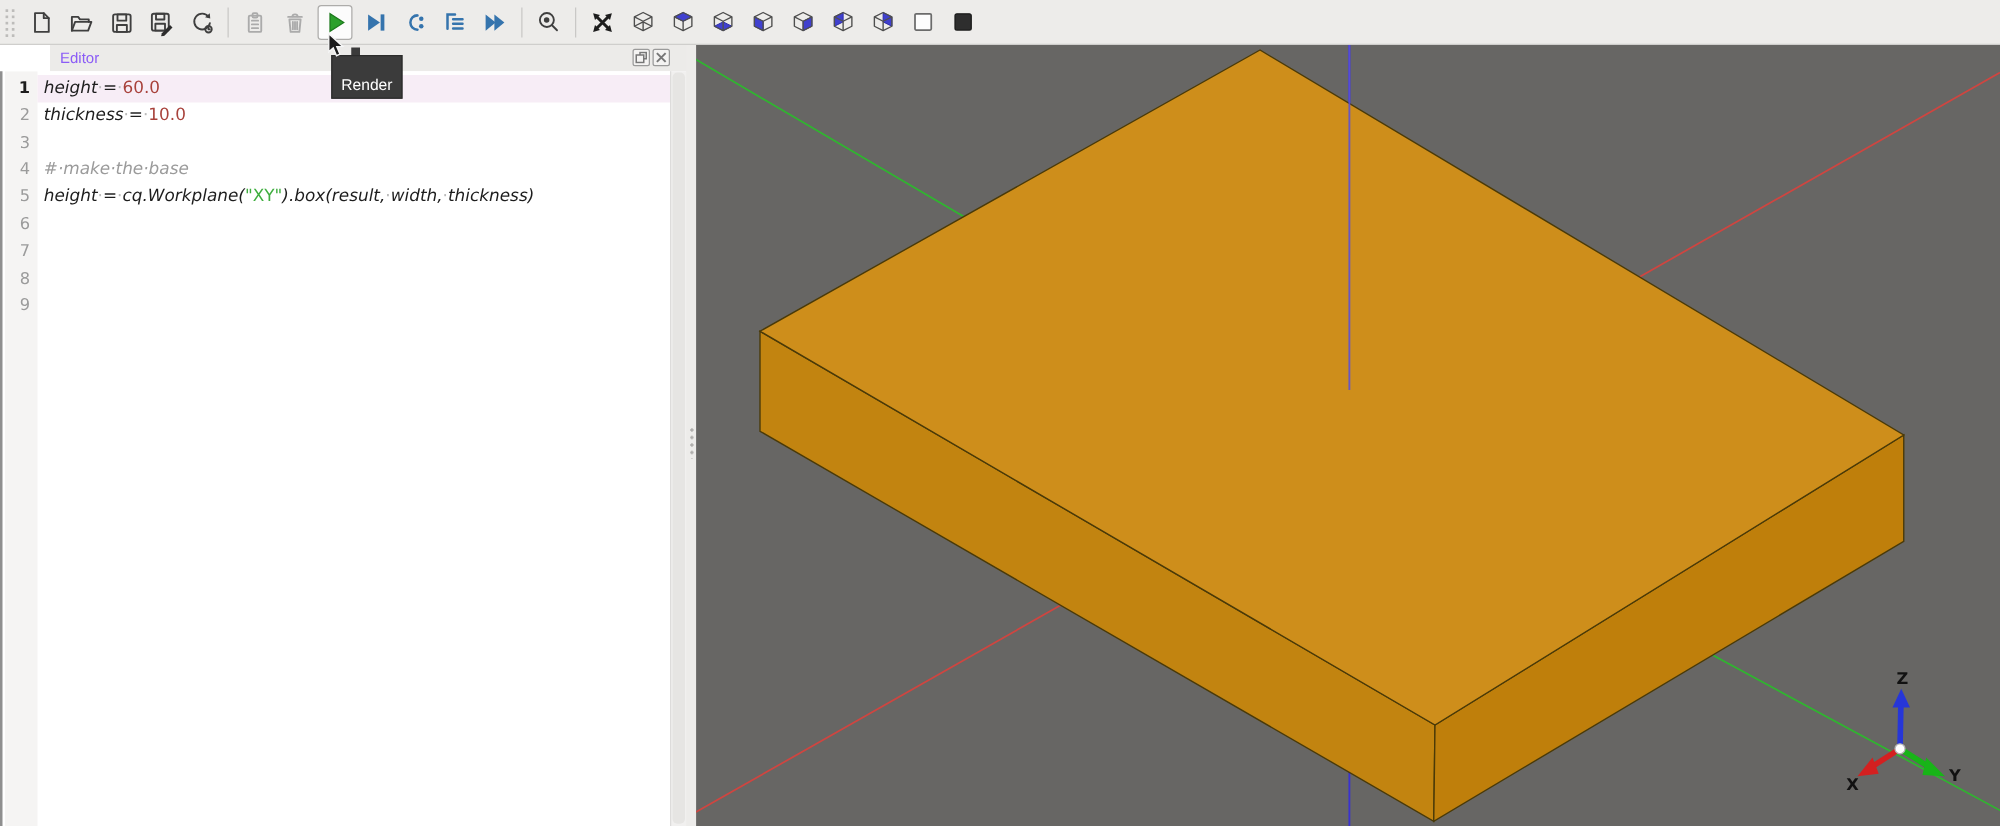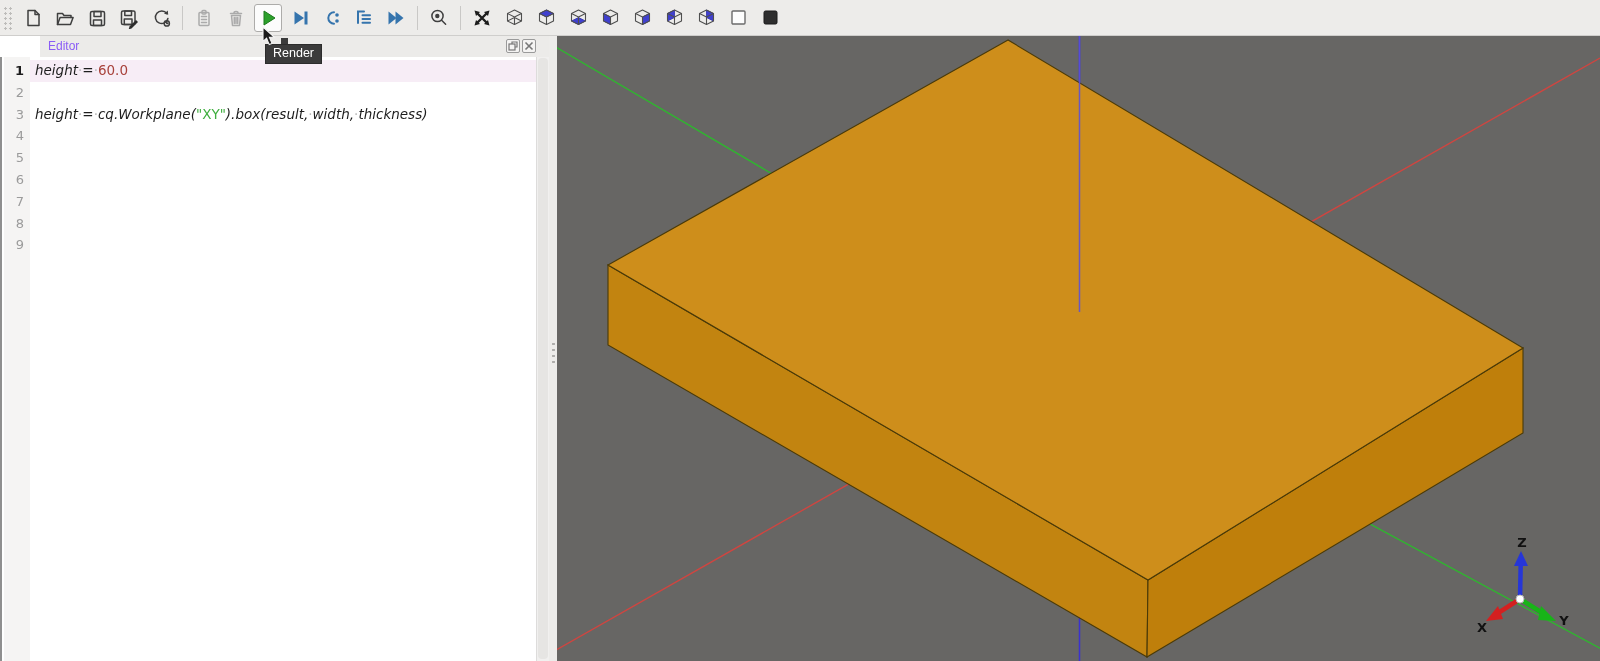--- a/index.html
+++ b/index.html
@@ -21,21 +21,21 @@
   .ol-dis{fill:none;stroke:#ababab;stroke-width:1.5;stroke-linejoin:round;stroke-linecap:round;}
   .blu{fill:#3574ad;}
   .blu-s{fill:none;stroke:#3574ad;stroke-width:2;stroke-linecap:round;}
   .cube-e{fill:none;stroke:#4f4f4f;stroke-width:1.1;stroke-linejoin:round;}
   .cube-f{fill:#4040cf;stroke:#2e2ea8;stroke-width:.8;}
 
   
   .cursor{position:absolute;left:262px;top:26px;z-index:60;}
   .tip-notch{position:absolute;left:281px;top:38px;width:7px;height:8px;background:#3b3b3b;z-index:55;}
   .tooltip{position:absolute;left:265px;top:44px;z-index:56;background:#3b3b3b;color:#fff;
-           font-size:12.5px;padding:1px 7px 3px 7px;border:1px solid #2c2c2c;}
+           font-size:12.5px;padding:16px 7px 3px 7px;border:1px solid #2c2c2c;}
 
   
   .editor-dock{position:absolute;left:0;top:36px;width:549px;height:625px;background:#fff;}
   .ed-title{position:absolute;left:0;top:0;width:100%;height:21px;background:#ecebe9;
             font-size:12px;color:#8b5cf6;line-height:21px;box-sizing:border-box;padding-left:8px;margin-left:40px;}
   .ed-tbtn{position:absolute;top:3px;width:14px;height:14px;border:1px solid #9a9a9a;border-radius:2px;
            background:#f4f3f2;box-sizing:border-box;display:flex;align-items:center;justify-content:center;}
   .ed-float{right:29px;} .ed-close{right:13px;}
   .ed-code{position:absolute;left:0;top:21px;width:536px;height:604px;background:#fff;
            border-left:2px solid #8f8f8f;box-sizing:border-box;overflow:hidden;
@@ -266,21 +266,23 @@
         <div class="ln">3</div>
         <div class="ln">4</div>
         <div class="ln">5</div>
         <div class="ln">6</div>
         <div class="ln">7</div>
         <div class="ln">8</div>
         <div class="ln">9</div>
       </div>
     <div class="code-lines">
         <div class="cl cur"><span class="tk-d">height</span><span class="tk-w">·</span><span class="tk-d">=</span><span class="tk-w">·</span><span class="tk-n">60.0</span></div>
+        <div class="cl"><span class="tk-d">thickness</span><span class="tk-w">·</span><span class="tk-d">=</span><span class="tk-w">·</span><span class="tk-n">10.0</span></div>
         <div class="cl"></div>
+        <div class="cl"><span class="tk-c">#·make·the·base</span></div>
         <div class="cl"><span class="tk-d">height</span><span class="tk-w">·</span><span class="tk-d">=</span><span class="tk-w">·</span><span class="tk-d">cq.Workplane(</span><span class="tk-s">"XY"</span><span class="tk-d">).box(result,</span><span class="tk-w">·</span><span class="tk-d">width,</span><span class="tk-w">·</span><span class="tk-d">thickness)</span></div>
         <div class="cl"></div>
       </div>
   </div>
 
   <div class="ed-scroll">
     <div class="ed-thumb"></div>
   </div>
 </div>
 

